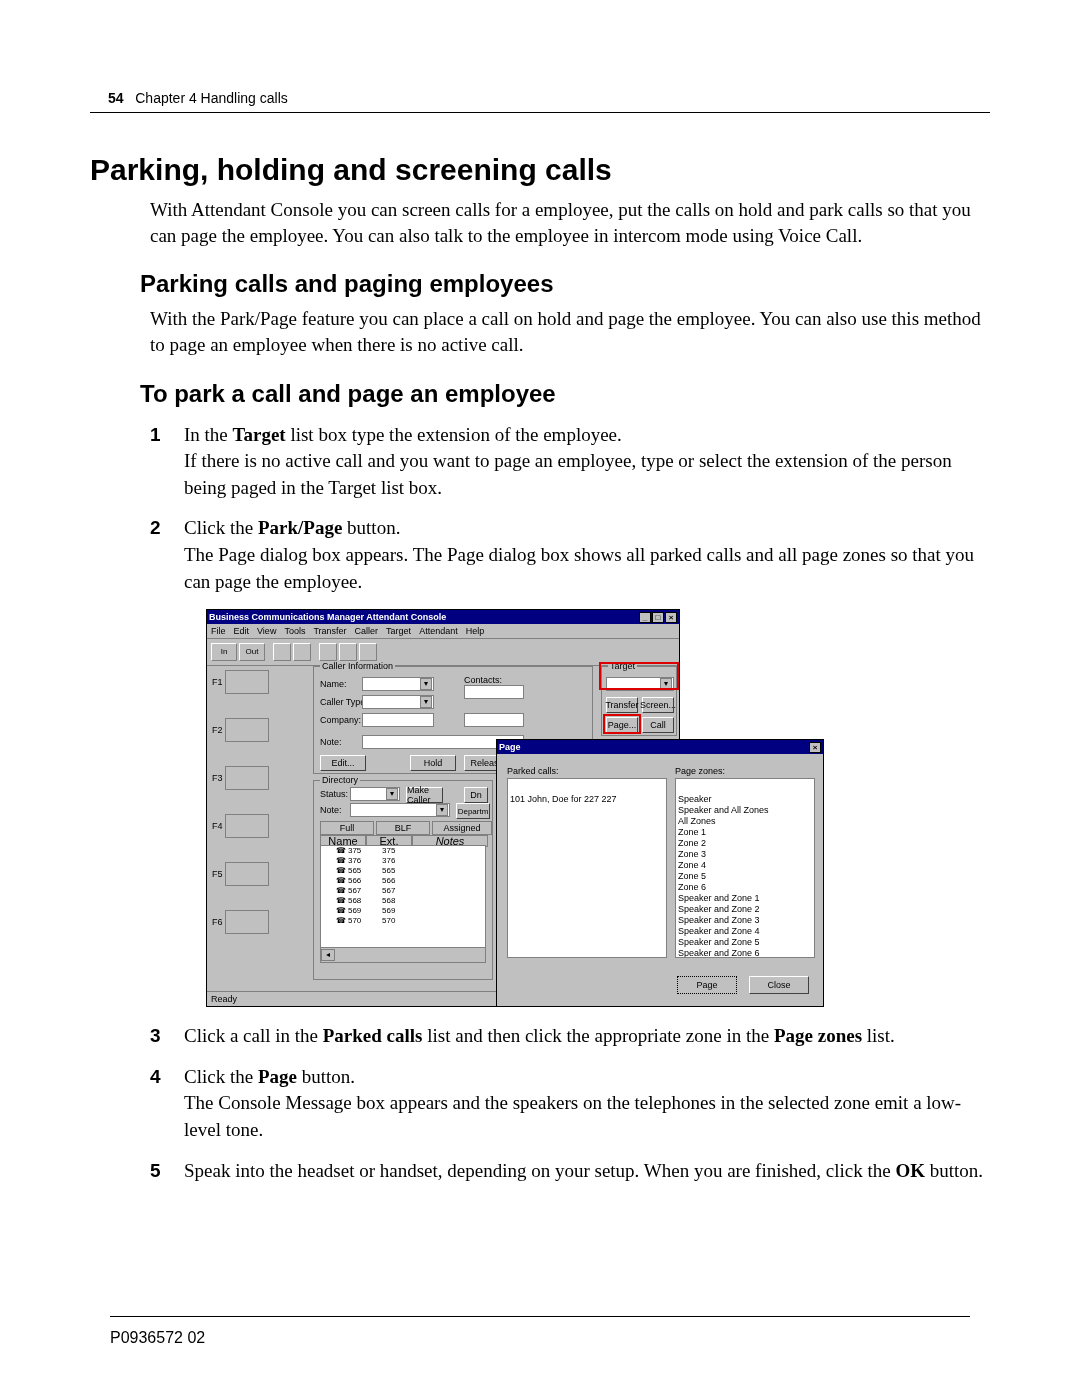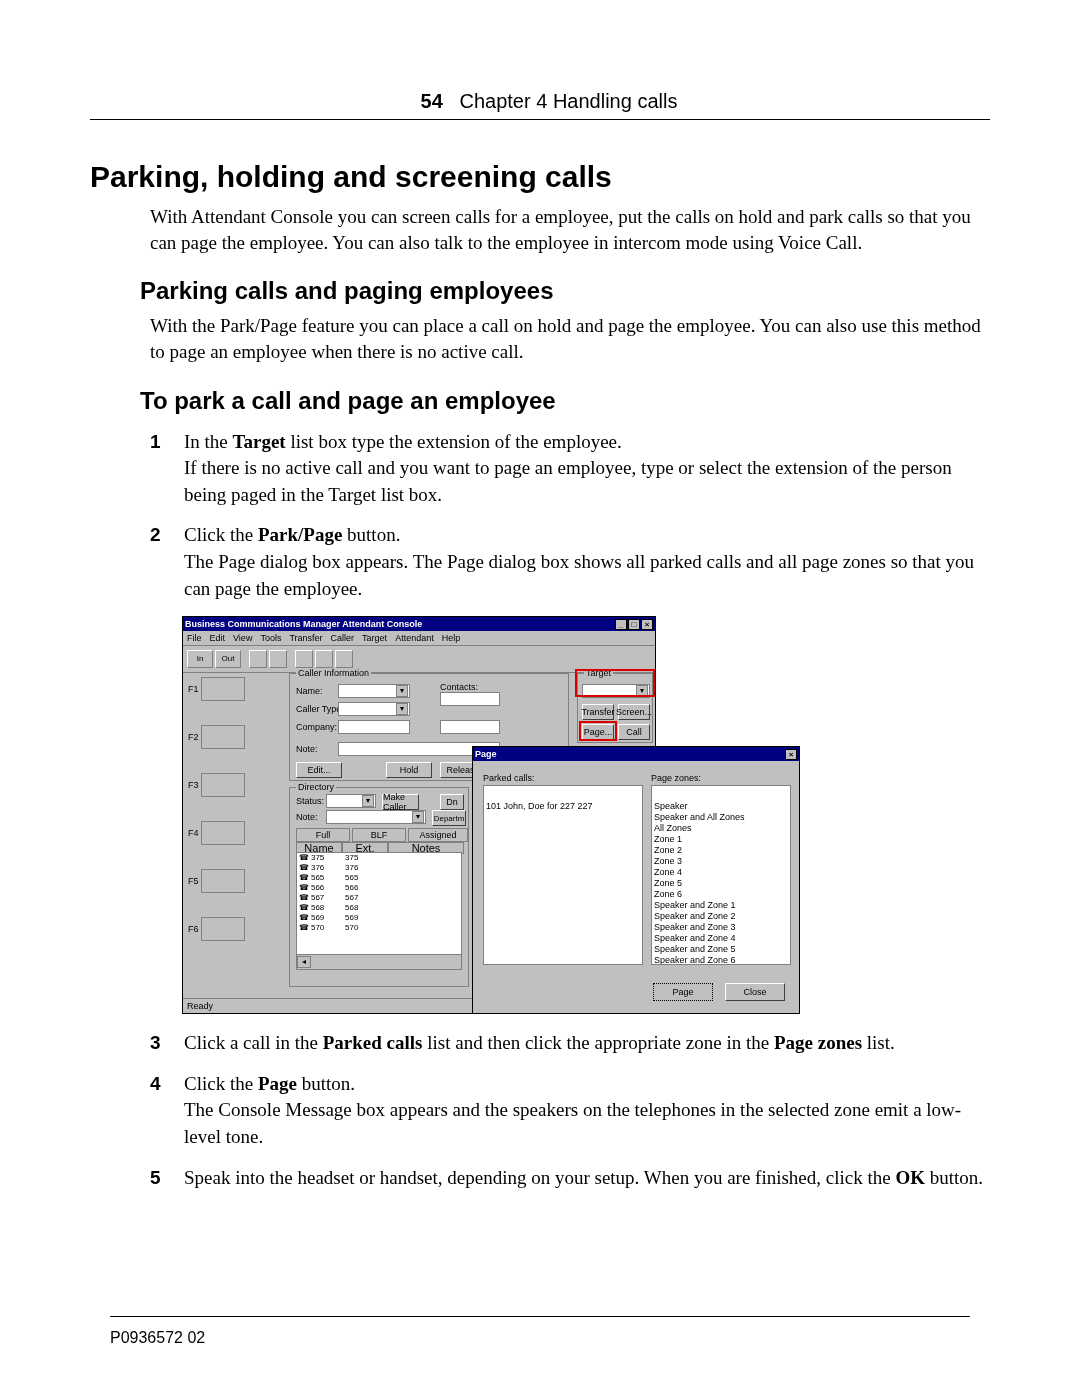--- a/index.html
+++ b/index.html
@@ -1,32 +1,32 @@
 <!DOCTYPE html>
 <html><head>
 <meta charset="utf-8">
 <style>
 html,body{margin:0;padding:0;background:#fff;font-family:"Times New Roman",Times,serif;color:#000;}
 .page{width:1080px;height:1397px;position:relative;box-sizing:border-box;padding:70px 90px 60px 90px;}
 .hr{border:none;border-top:1.5px solid #000;margin:0;}
-.header-line{font-family:Arial,Helvetica,sans-serif;font-size:20px;margin:20px 0 6px 18px;text-align:center;}
+.header-line{font-family:Arial,Helvetica,sans-serif;font-size:14px;margin:20px 0 6px 18px;}
 .header-line .pg{font-weight:bold;}
 .h1{font-family:Arial,Helvetica,sans-serif;font-weight:bold;font-size:30px;margin:40px 0 10px 0;}
 .h2{font-family:Arial,Helvetica,sans-serif;font-weight:bold;font-size:24px;margin:22px 0 8px 50px;}
 .body-p{font-size:19px;line-height:1.35;margin:4px 0 4px 60px;max-width:840px;}
 .steps{margin:14px 0 0 60px;max-width:840px;}
 .step{display:flex;font-size:19px;line-height:1.4;margin-bottom:14px;}
 .step-num{flex:0 0 34px;font-family:Arial,Helvetica,sans-serif;font-weight:bold;font-size:19px;}
 .step-text{flex:1;}
 .step-text .b{font-weight:bold;}
 .footer{position:absolute;left:110px;bottom:50px;font-family:Arial,Helvetica,sans-serif;font-size:16px;}
 .footer-hr{position:absolute;left:110px;right:110px;bottom:80px;border-top:1.5px solid #000;}
 
 
-.shot{position:relative;width:620px;height:400px;margin:12px 0 14px 92px;font-family:"MS Sans Serif",Tahoma,Arial,sans-serif;font-size:9px;color:#000;}
+.shot{position:relative;width:620px;height:400px;margin:12px 0 14px 116px;font-family:"MS Sans Serif",Tahoma,Arial,sans-serif;font-size:9px;color:#000;}
 .win{position:absolute;background:#c0c0c0;border:1px solid #000;box-sizing:border-box;}
 .titlebar{height:14px;background:#000080;color:#fff;display:flex;align-items:center;padding:0 2px;font-size:9px;font-weight:bold;justify-content:space-between;}
 .titlebar .tbtns{display:flex;gap:1px;}
 .titlebar .tb{width:12px;height:11px;background:#c0c0c0;border:1px solid #000;box-sizing:border-box;display:flex;align-items:center;justify-content:center;font-size:8px;color:#000;}
 .menubar{height:14px;background:#c0c0c0;display:flex;align-items:center;gap:8px;padding:0 4px;border-bottom:1px solid #808080;font-size:9px;}
 .toolbar{height:22px;background:#c0c0c0;display:flex;align-items:center;gap:2px;padding:2px 4px;border-bottom:1px solid #808080;}
 .tbicon{width:18px;height:18px;background:#c0c0c0;border:1px solid #fff;border-right-color:#808080;border-bottom-color:#808080;box-sizing:border-box;}
 .panel{position:absolute;border:1px solid #808080;box-sizing:border-box;}
 .grp-label{position:absolute;top:-6px;left:6px;background:#c0c0c0;padding:0 2px;font-size:9px;}
 .lbl{position:absolute;font-size:9px;}
@@ -171,22 +171,22 @@
         <span class="btn" style="top:6px;left:92px;width:37px;">Make Caller</span>
         <span class="btn" style="top:6px;left:150px;width:24px;">Dn</span>
         <span class="lbl" style="top:24px;left:6px;">Note:</span>
         <span class="inp dd" style="top:22px;left:36px;width:100px;"></span>
         <span class="btn" style="top:22px;left:142px;width:34px;font-size:8px;">Departm</span>
         <span class="tabbtn" style="top:40px;left:6px;width:54px;">Full</span>
         <span class="tabbtn" style="top:40px;left:62px;width:54px;">BLF</span>
         <span class="tabbtn" style="top:40px;left:118px;width:60px;">Assigned</span>
         <span class="colhdr" style="top:54px;left:6px;width:46px;">Name</span>
         <span class="colhdr" style="top:54px;left:52px;width:46px;">Ext.</span>
-        <span class="colhdr" style="top:54px;left:98px;width:76px;">Notes</span>
-        <div class="dirlist" style="left:6px;right:6px;">
+        <span class="colhdr" style="top:54px;left:98px;width:76px;font-style:italic;">Notes</span>
+        <div class="dirlist" style="left:6px;right:6px;padding-left:13px;">
           <div class="dirrow">
               <span class="telicon">375</span>
               <span>375</span>
             </div>
           <div class="dirrow">
               <span class="telicon">376</span>
               <span>376</span>
             </div>
           <div class="dirrow">
               <span class="telicon">565</span>

